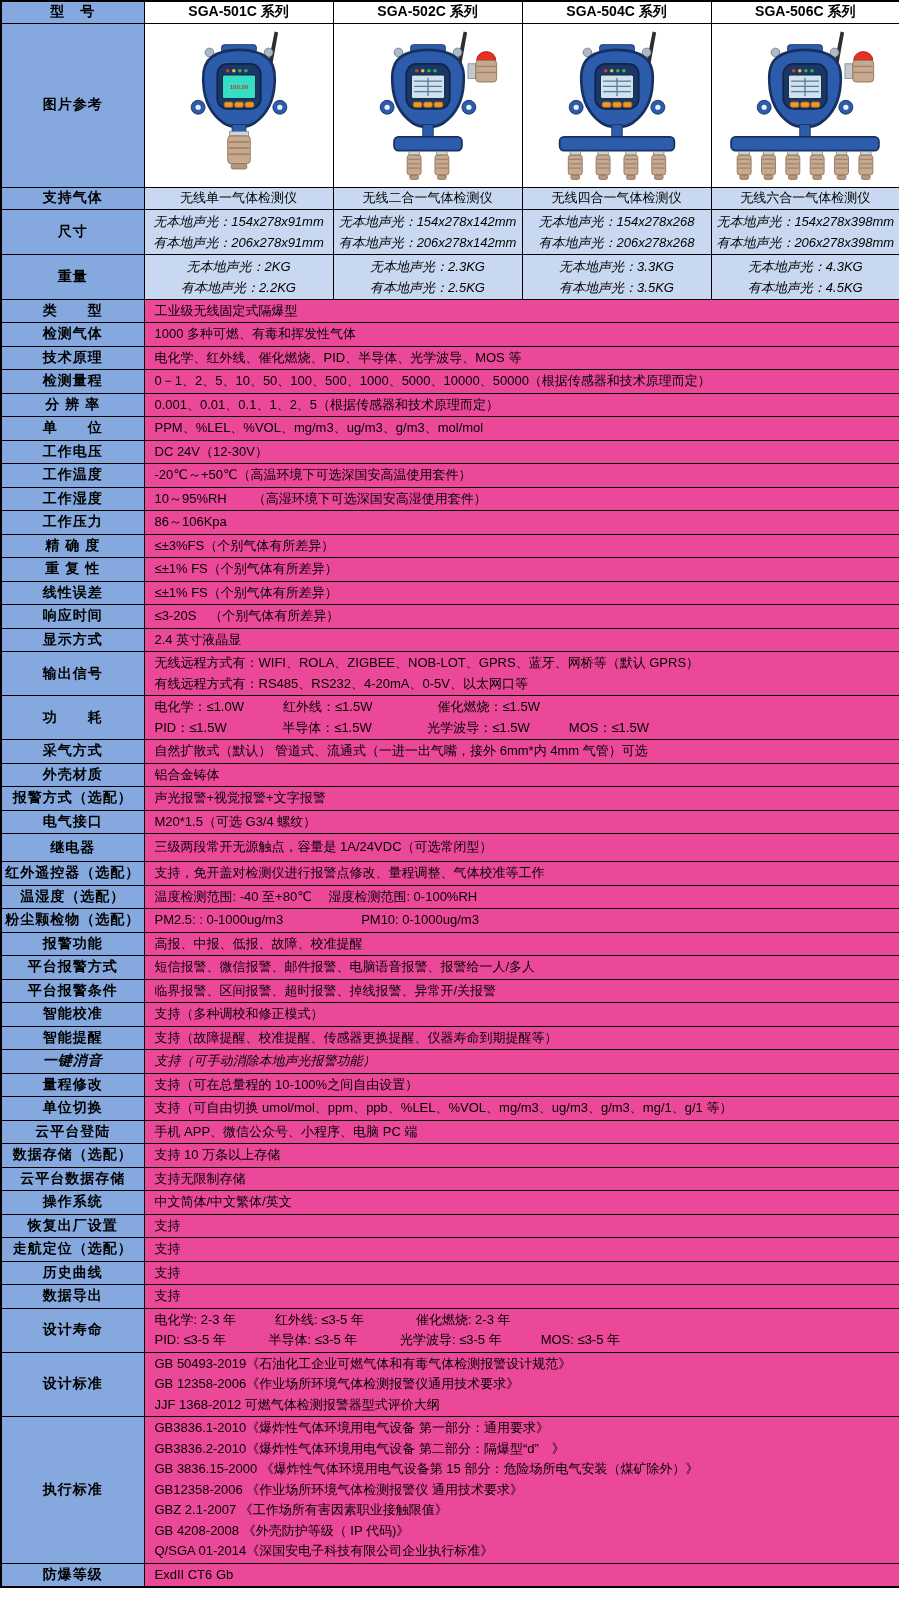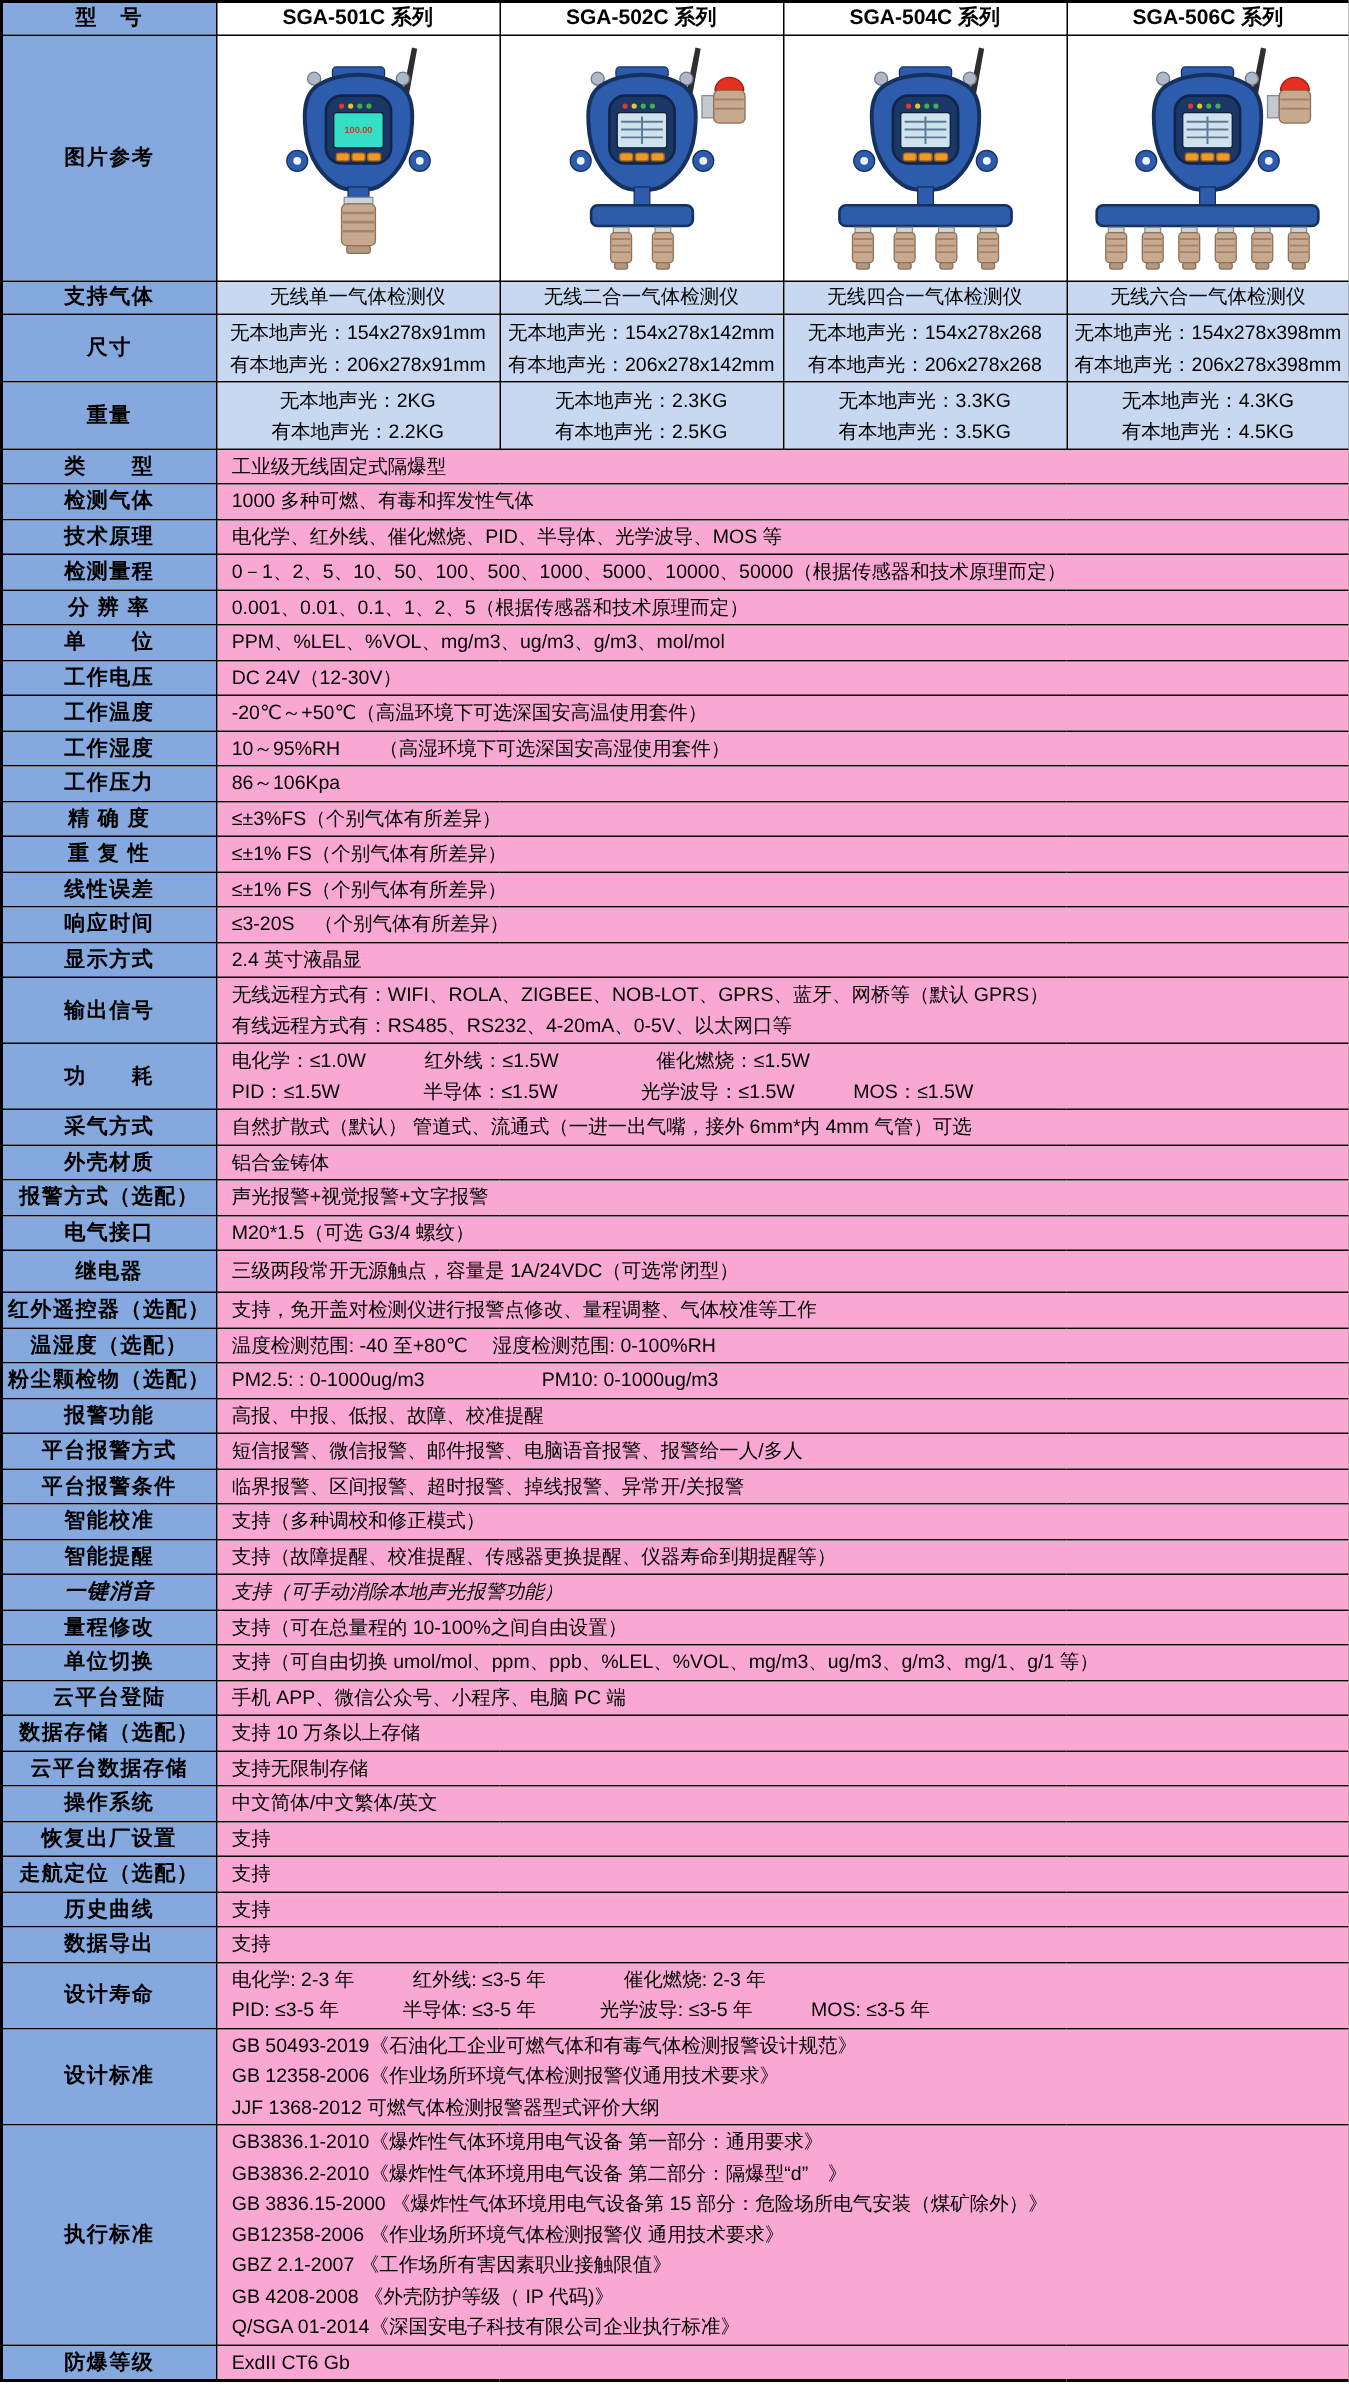--- a/index.html
+++ b/index.html
@@ -2,24 +2,24 @@
 <html><head>
 <meta charset="utf-8">
 <style>
   html,body{margin:0;padding:0;background:#ffffff;}
   body{width:899px;font-family:"Liberation Sans","DejaVu Sans",sans-serif;color:#000;}
   table.spec{border-collapse:collapse;width:899px;table-layout:fixed;border:2px solid #000;}
   td{border:1px solid #000;overflow:hidden;vertical-align:middle;padding:0;}
   td.lbl{background:#85A9DE;font-weight:bold;text-align:center;font-size:14px;letter-spacing:1px;}
   td.model{background:#ffffff;font-weight:bold;text-align:center;font-size:14px;}
   td.imgcell{background:#ffffff;text-align:center;}
-  td.val{background:#f9a8d4;font-size:13px;text-align:left;padding:1px 20px 1px 10px;}
+  td.val{background:#ec4899;font-size:13px;text-align:left;padding:1px 20px 1px 10px;}
   td.valc{background:#C8D8F0;font-size:13px;text-align:center;padding:1px 2px;}
   .ln{line-height:20.5px;white-space:nowrap;}
-  .ln2{line-height:21px;white-space:nowrap;}
+  .ln2{line-height:21px;white-space:nowrap;font-style:italic;}
   svg{display:block;margin:0 auto;}
 </style>
 </head>
 <body>
 
 <table class="spec">
   <colgroup>
     <col style="width:143px">
       <col style="width:189px">
       <col style="width:189px">

